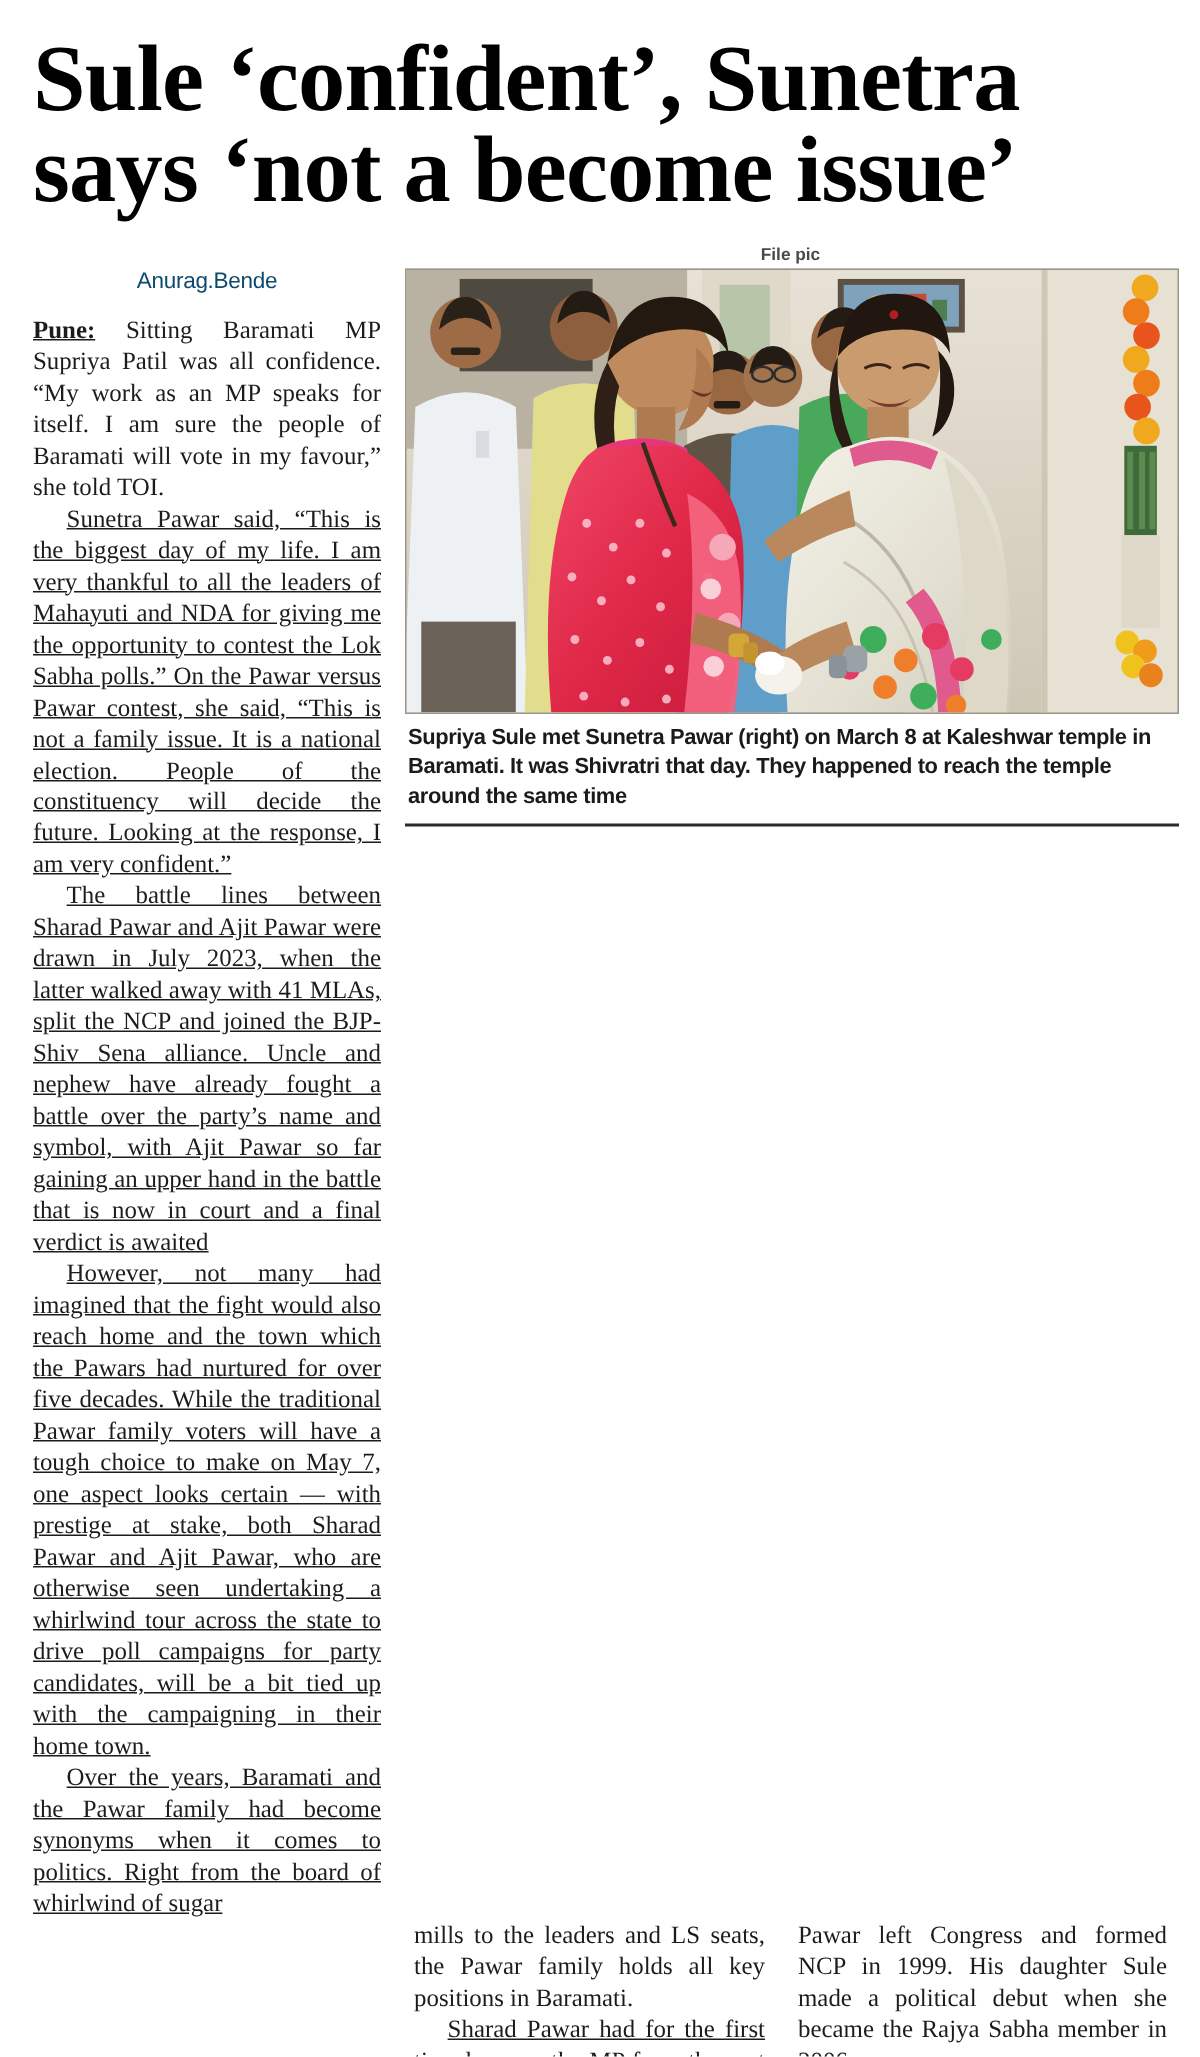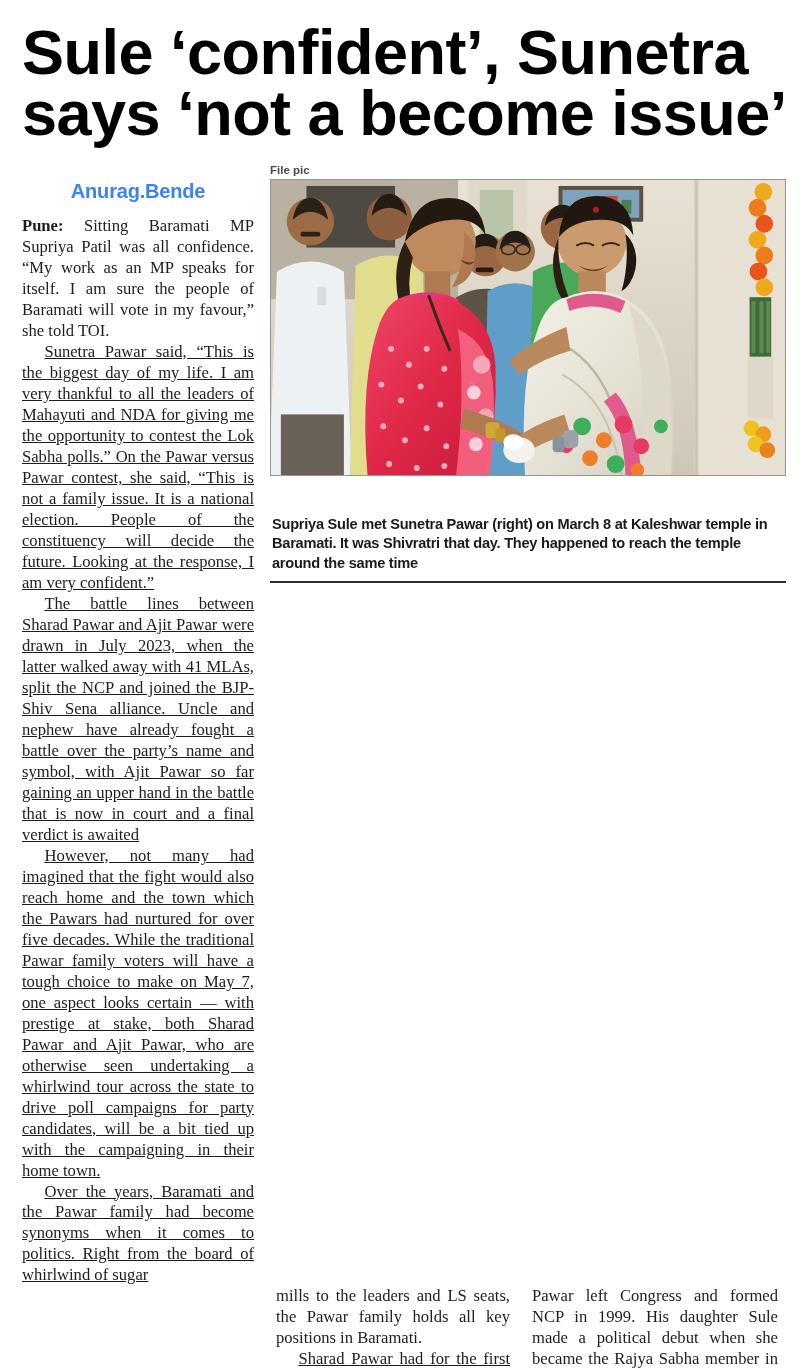--- a/index.html
+++ b/index.html
@@ -17,21 +17,21 @@
 
   .page {
     width: 800px;
     height: 1371px;
     padding: 0 8px;
     position: relative;
   }
 
   
   .headline {
-    font-family: Liberation Sans, sans-serif;
+    font-family: Liberation Serif, serif;
     font-weight: 700;
     font-size: 63px;
     line-height: 0.97;
     letter-spacing: -0.5px;
     color: #000;
     margin: 22px 0 0 14px;
     width: 770px;
   }
   .headline .l2 { display: block; }
 
@@ -55,23 +55,23 @@
   }
 
   
   .byline {
     text-align: center;
     font-family: "Liberation Sans", "DejaVu Sans", sans-serif;
     margin-top: 14px;
     margin-bottom: 12px;
   }
   .byline-name {
-    font-weight: bold;
-    font-size: 20px;
-    color: #3b82f6;
+    font-weight: normal;
+    font-size: 15px;
+    color: #0c4a6e;
     letter-spacing: -0.2px;
     line-height: 1.3;
   }
   .byline-email {
     font-size: 15px;
     color: #111;
     letter-spacing: -0.3px;
     line-height: 1.35;
   }
 
@@ -83,25 +83,26 @@
     text-align: justify;
     text-justify: inter-word;
     hyphens: auto;
     -webkit-hyphens: auto;
     color: #1c1c1c;
     font-family: "Liberation Serif", "DejaVu Serif", serif;
   }
   .body-col p + p { text-indent: 1.35em; text-decoration: underline; }
   .body-col p .dateline {
     font-weight: bold;
+    text-decoration: underline;
   }
 
   
   .file-pic {
-    text-align: left;
+    text-align: center;
     font-family: "Liberation Sans", "DejaVu Sans", sans-serif;
     font-size: 11.5px;
     font-weight: bold;
     color: #4a4a4a;
     margin-bottom: 3px;
     padding-right: 2px;
   }
   .photo-frame {
     width: 100%;
     height: 297px;
@@ -113,21 +114,20 @@
   .photo-svg { display: block; width: 100%; height: 100%; }
 
   .caption {
     font-family: "Liberation Sans", "DejaVu Sans", sans-serif;
     font-size: 14.6px;
     line-height: 1.32;
     color: #1a1a1a;
     padding: 7px 2px 6px 2px;
     font-weight: 600;
     letter-spacing: -0.25px;
-    margin-top: 32px;
   }
   .rule-thick {
     border: 0;
     border-top: 2px solid #2b2b2b;
     margin: 2px 0 0 0;
   }
 
   
   .lower-area {
     display: flex;

